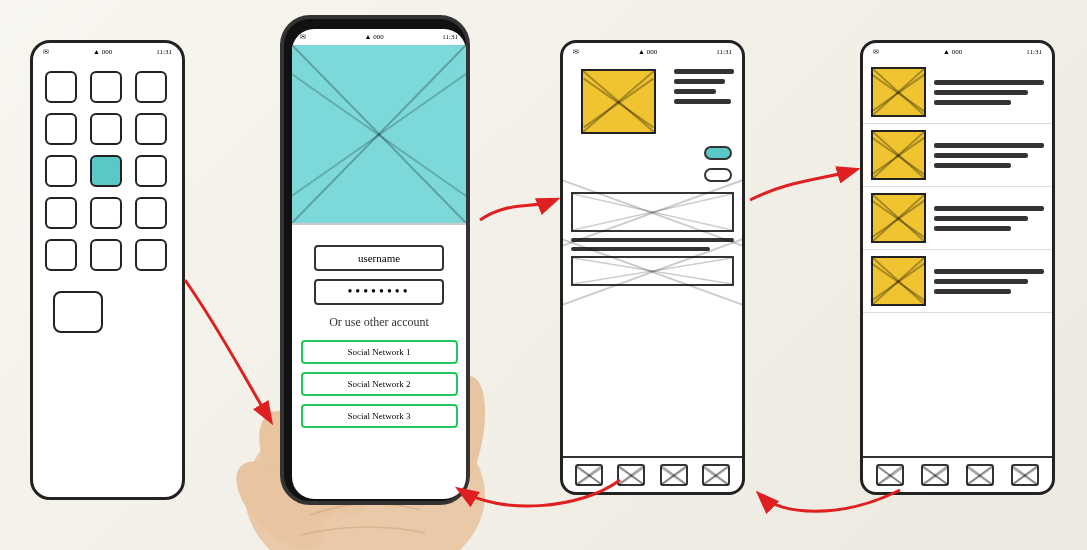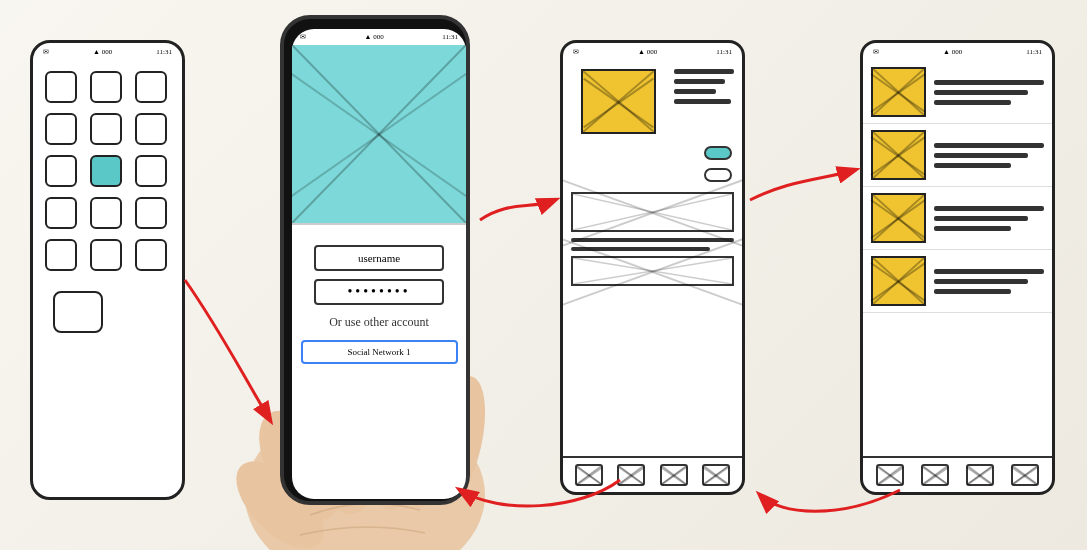--- a/index.html
+++ b/index.html
@@ -152,21 +152,21 @@
     .or-text {
       font-size: 12px;
       color: #333;
       margin: 2px 0;
       font-family: 'Comic Sans MS', cursive;
     }
 
     .social-btn {
       width: 157px;
       height: 24px;
-      border: 2px solid #3b82f6;
+      border: 2px solid #22c55e;
       border-radius: 4px;
       display: flex;
       align-items: center;
       justify-content: center;
       font-size: 9px;
       font-family: 'Comic Sans MS', cursive;
       background: #fff;
     }
 
     
@@ -491,20 +491,22 @@
             <line x1="0" y1="0" x2="100%" y2="100%" stroke="rgba(0,0,0,0.25)" stroke-width="2"></line>
             <line x1="100%" y1="0" x2="0" y2="100%" stroke="rgba(0,0,0,0.25)" stroke-width="2"></line>
           </svg>
         </div>
 
         <div class="login-form">
           <div class="form-input">username</div>
           <div class="form-input password">••••••••</div>
           <div class="or-text">Or use other account</div>
           <div class="social-btn">Social Network 1</div>
+          <div class="social-btn">Social Network 2</div>
+          <div class="social-btn">Social Network 3</div>
         </div>
       </div>
     </div>
 
     <svg class="hand-svg" viewBox="0 0 330 340" xmlns="http://www.w3.org/2000/svg">
 
       <ellipse cx="165" cy="260" rx="120" ry="90" fill="#e8c4a0" opacity="0.9"></ellipse>
       <ellipse cx="140" cy="200" rx="35" ry="80" fill="#e8c4a0" transform="rotate(-10,140,200)"></ellipse>
       <ellipse cx="185" cy="190" rx="30" ry="85" fill="#e8c4a0" transform="rotate(-5,185,190)"></ellipse>
       <ellipse cx="225" cy="195" rx="28" ry="78" fill="#e8c4a0" transform="rotate(5,225,195)"></ellipse>

